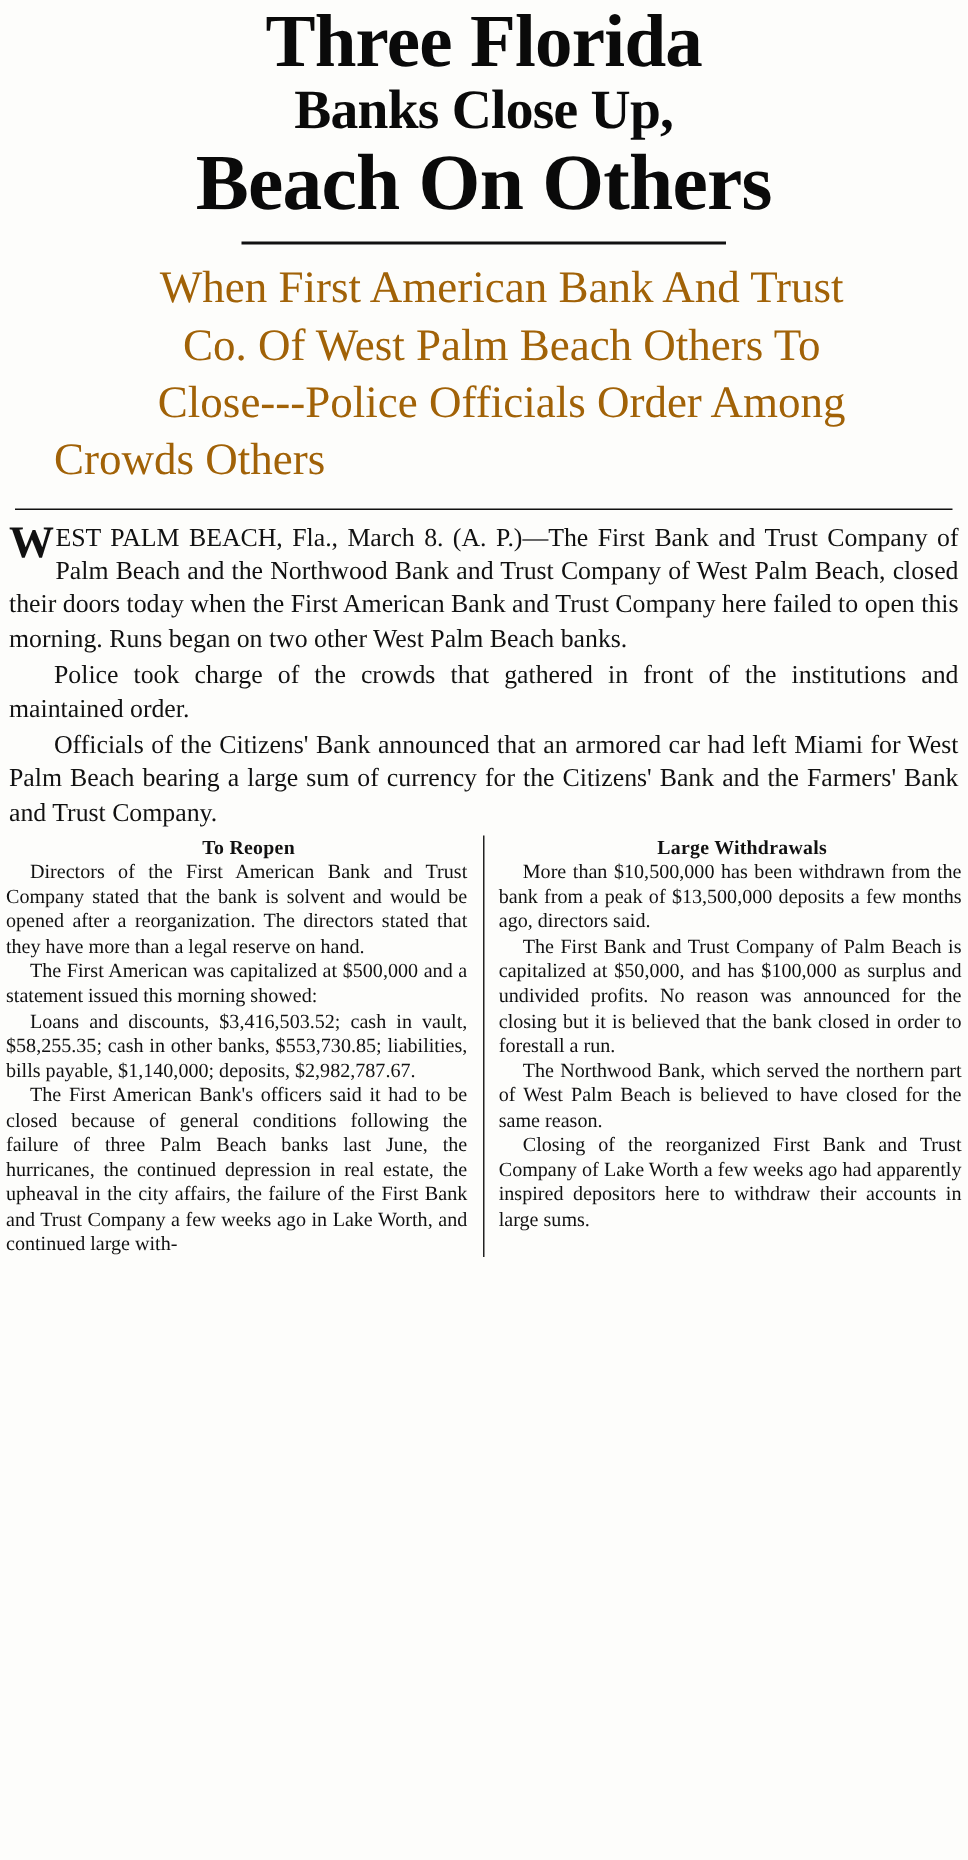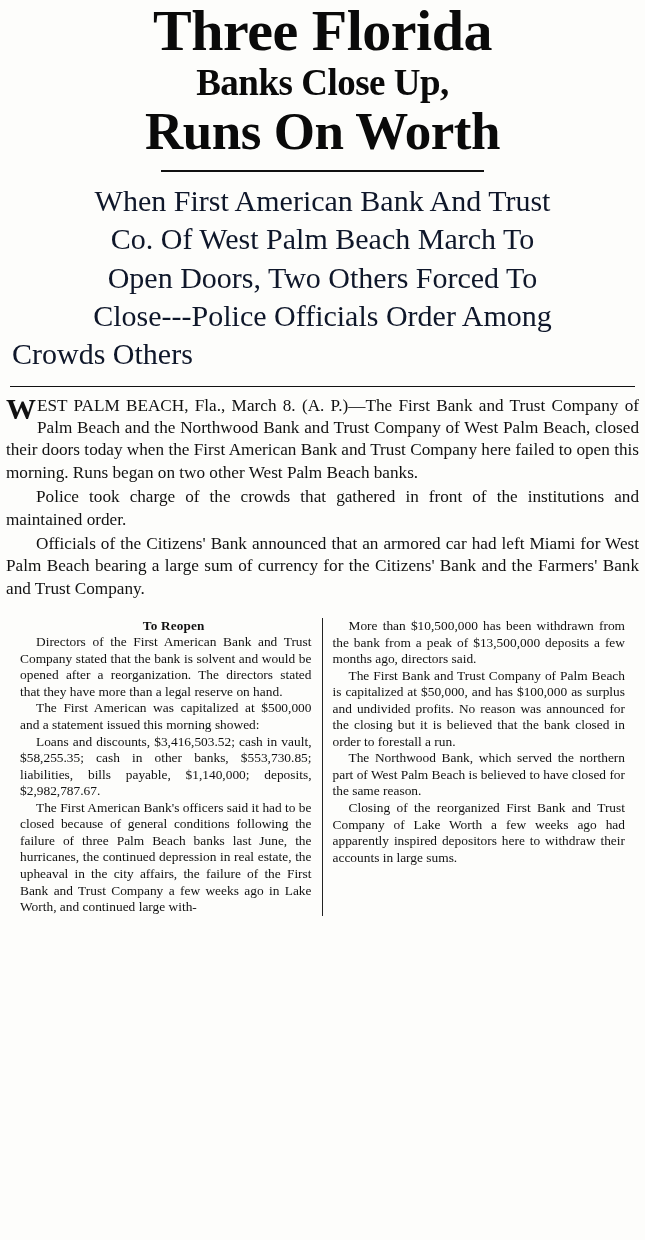--- a/index.html
+++ b/index.html
@@ -32,40 +32,41 @@
     color: #0a0a0a;
     padding: 0 10px;
     box-sizing: border-box;
   }
   .headline .line {
     display: block;
     font-size: 53px;
     line-height: 1.08;
     white-space: nowrap;
   }
-  .headline .line.l1 { font-size: 58px; }
+  .headline .line.l1 { font-size: 50px; }
   .headline .line.l2 { font-size: 37px; }
   .headline .line.l3 { font-size: 53px; }
 
   .rule {
     border: none;
     border-top: 2px solid #111;
     width: 50%;
     margin: 10px auto 10px auto;
   }
 
   
   .deck {
     font-family: "Liberation Serif", serif;
     font-size: 30px;
     line-height: 1.28;
     text-align: center;
     padding: 0 8px;
     box-sizing: border-box;
-    color: #0f172a;
+    color: #a16207;
+    margin-left: 24px;
   }
   .deck .dline {
     display: block;
     white-space: nowrap;
   }
   .deck .dline.last {
     text-align: left;
     padding-left: 4px;
   }
 
@@ -100,22 +101,22 @@
     padding-right: 1px;
     margin-top: 1px;
   }
   .lead .bodyfirst {
     font-weight: 500;
   }
 
   
   .columns {
     display: flex;
-    margin-top: 18px;
-    padding: 0 20px;
+    margin-top: 4px;
+    padding: 0 4px;
     box-sizing: border-box;
     position: relative;
   }
   .col {
     width: 50%;
     box-sizing: border-box;
     font-family: "Liberation Serif", serif;
     font-size: 13.4px;
     line-height: 1.235;
     text-align: justify;
@@ -145,29 +146,28 @@
   }
 </style>
 </head>
 <body>
 
 <div class="page">
 
   <div class="headline">
     <span class="line l1">Three Florida</span>
     <span class="line l2">Banks Close Up,</span>
-    <span class="line l3">Runs On Worth</span>
+    <span class="line l3">Beach On Others</span>
   </div>
 
   <hr class="rule">
 
   <div class="deck">
     <span class="dline">When First American Bank And Trust</span>
-    <span class="dline">Co. Of West Palm Beach March To</span>
-    <span class="dline">Open Doors, Two Others Forced To</span>
+    <span class="dline">Co. Of West Palm Beach Others To</span>
     <span class="dline">Close---Police Officials Order Among</span>
     <span class="dline last">Crowds Others</span>
   </div>
 
   <hr class="rule2">
 
   <div class="lead">
     <p class="bodyfirst"><span class="dropcap">W</span><span>EST PALM BEACH, Fla., March 8. (A. P.)—The First Bank and Trust Company of Palm Beach and the Northwood Bank and Trust Company of West Palm Beach, closed their doors today when the First American Bank and Trust Company here failed to open this morning. Runs began on two other West Palm Beach banks.</span></p>
     <p class="indent">Police took charge of the crowds that gathered in front of the institutions and maintained order.</p>
     <p class="indent">Officials of the Citizens' Bank announced that an armored car had left Miami for West Palm Beach bearing a large sum of currency for the Citizens' Bank and the Farmers' Bank and Trust Company.</p>
@@ -175,20 +175,21 @@
 
   <div class="columns">
     <div class="col left">
       <p class="subhead">To Reopen</p>
       <p>Directors of the First American Bank and Trust Company stated that the bank is solvent and would be opened after a reorganization. The directors stated that they have more than a legal reserve on hand.</p>
       <p>The First American was capitalized at $500,000 and a statement issued this morning showed:</p>
       <p>Loans and discounts, $3,416,503.52; cash in vault, $58,255.35; cash in other banks, $553,730.85; liabilities, bills payable, $1,140,000; deposits, $2,982,787.67.</p>
       <p>The First American Bank's officers said it had to be closed because of general conditions following the failure of three Palm Beach banks last June, the hurricanes, the continued depression in real estate, the upheaval in the city affairs, the failure of the First Bank and Trust Company a few weeks ago in Lake Worth, and continued large with-</p>
     </div>
     <div class="col right">
+      <p class="subhead">Large Withdrawals</p>
       <p>More than $10,500,000 has been withdrawn from the bank from a peak of $13,500,000 deposits a few months ago, directors said.</p>
       <p>The First Bank and Trust Company of Palm Beach is capitalized at $50,000, and has $100,000 as surplus and undivided profits. No reason was announced for the closing but it is believed that the bank closed in order to forestall a run.</p>
       <p>The Northwood Bank, which served the northern part of West Palm Beach is believed to have closed for the same reason.</p>
       <p>Closing of the reorganized First Bank and Trust Company of Lake Worth a few weeks ago had apparently inspired depositors here to withdraw their accounts in large sums.</p>
     </div>
   </div>
 
 </div>
 
 </body></html>

